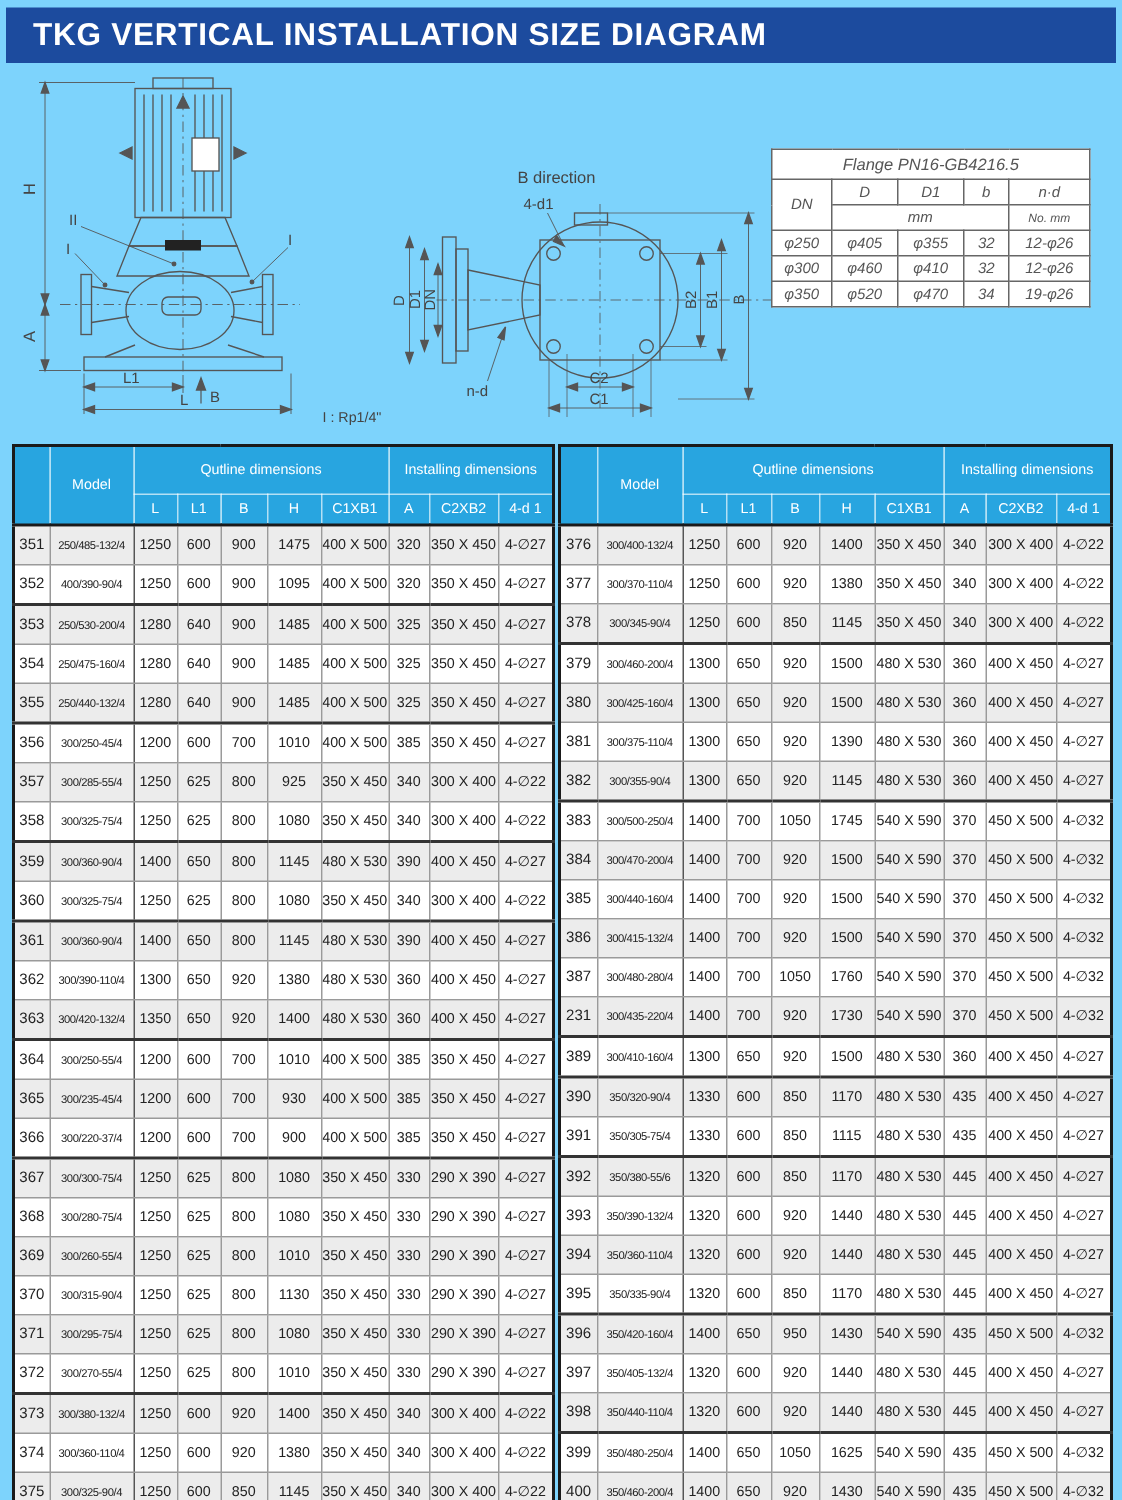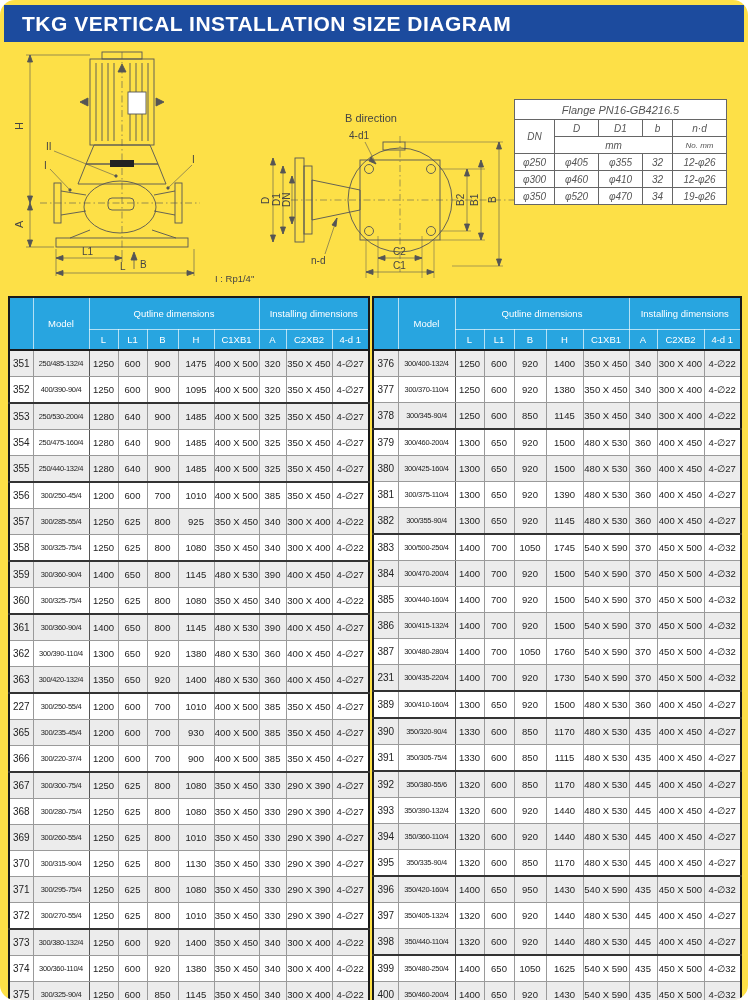--- a/index.html
+++ b/index.html
@@ -1,17 +1,17 @@
 <!DOCTYPE html>
 <html><head>
 <meta charset="utf-8">
 <style>
   html,body{margin:0;padding:0;background:#fff;}
-  .page{position:relative;width:748px;height:1000px;background:#fde047;overflow:hidden;
-        font-family:"Liberation Sans",sans-serif;color:#222;border-radius:15px;}
+  .page{position:relative;width:748px;height:1000px;background:#7dd3fc;overflow:hidden;
+        font-family:"Liberation Sans",sans-serif;color:#222;}
   
   .titlebar{position:absolute;left:4px;top:5px;width:740px;height:37px;background:#1c4b9e;
             color:#fff;font-size:21px;font-weight:bold;line-height:37px;padding-left:18px;
             box-sizing:border-box;letter-spacing:.5px;}
   
   svg{position:absolute;}
   svg text{font-family:"Liberation Sans",sans-serif;fill:#444;}
   .notes{position:absolute;left:215px;top:246px;font-size:9.5px;color:#444;line-height:13px;white-space:pre;}
   
   .flange{position:absolute;left:514px;top:99px;border-collapse:collapse;table-layout:fixed;
@@ -430,21 +430,21 @@
           <td class="c2">1350</td>
           <td class="c3">650</td>
           <td class="c4">920</td>
           <td class="c5">1400</td>
           <td class="c6">480 X 530</td>
           <td class="c7">360</td>
           <td class="c8">400 X 450</td>
           <td class="c9">4-∅27</td>
         </tr>
         <tr class="thick-top">
-          <td class="c0">227</td>
+          <td class="c0">364</td>
           <td class="c1">300/250-55/4</td>
           <td class="c2">1200</td>
           <td class="c3">600</td>
           <td class="c4">700</td>
           <td class="c5">1010</td>
           <td class="c6">400 X 500</td>
           <td class="c7">385</td>
           <td class="c8">350 X 450</td>
           <td class="c9">4-∅27</td>
         </tr>

